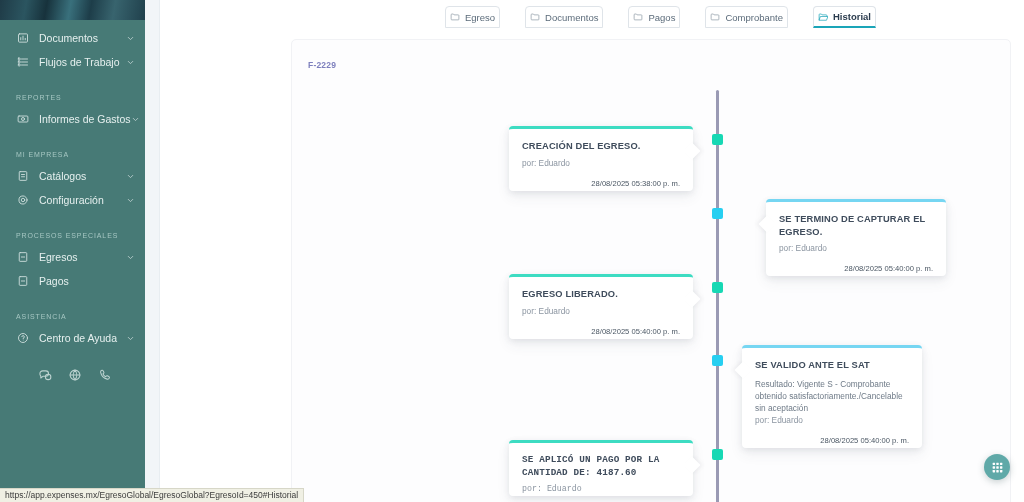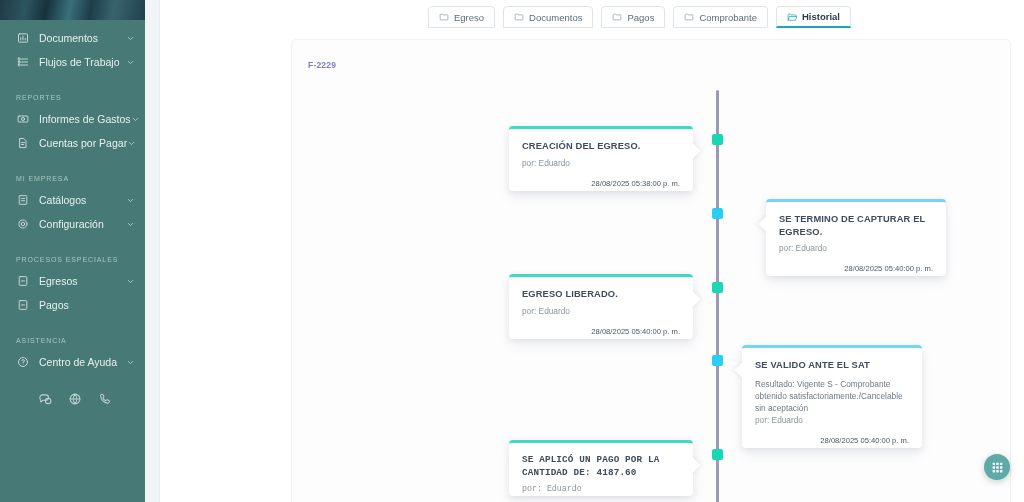--- a/index.html
+++ b/index.html
@@ -67,24 +67,24 @@
     background: #ffffff;
   }
 
   
   .tabs {
     position: absolute; left: 268px; top: 6px;
     display: flex; align-items: flex-end; gap: 8px;
   }
   .tab {
     display: flex; align-items: center; gap: 5px;
-    height: 22px; padding: 0 10px;
+    height: 22px; padding: 0 4px;
     border: 1px solid #dfe4e9; border-radius: 4px 4px 0 0;
     background: #ffffff; color: #5b6b7a;
-    font-size: 9.5px; cursor: pointer; white-space: nowrap;
+    font-size: 9.5px; cursor: pointer; white-space: nowrap; margin-left: 17px;
   }
   .tab.active {
     color: #2b3c4e; font-weight: bold;
     border-bottom: 2px solid #1aa5b8;
   }
   .tab svg { width: 10px; height: 10px; display: block; flex: 0 0 10px; }
 
   
   .panel {
     position: absolute; left: 131px; top: 39px;
@@ -209,35 +209,20 @@
         <div class="nav-group">
           <div class="nav-heading">REPORTES</div>
           <div class="nav-item">
             <span class="nav-ico">
               <svg viewBox="0 0 16 16" fill="none" stroke="currentColor" stroke-width="1.2" stroke-linecap="round" stroke-linejoin="round">
                 <rect x="1.5" y="4" width="13" height="8" rx="1.2"></rect>
                 <circle cx="8" cy="8" r="2"></circle>
               </svg>
             </span>
             <span class="nav-label">Informes de Gastos</span>
-            <span class="nav-caret">
-              <svg viewBox="0 0 16 16" fill="none" stroke="currentColor" stroke-width="1.5" stroke-linecap="round" stroke-linejoin="round">
-                <polyline points="4,6 8,10 12,6"></polyline>
-              </svg>
-            </span>
-          </div>
-          <div class="nav-item">
-            <span class="nav-ico">
-              <svg viewBox="0 0 16 16" fill="none" stroke="currentColor" stroke-width="1.2" stroke-linecap="round" stroke-linejoin="round">
-                <path d="M4 2h5l3 3v9H4z"></path>
-                <line x1="6" y1="7.5" x2="10" y2="7.5"></line>
-                <line x1="6" y1="10" x2="9" y2="10"></line>
-              </svg>
-            </span>
-            <span class="nav-label">Cuentas por Pagar</span>
             <span class="nav-caret">
               <svg viewBox="0 0 16 16" fill="none" stroke="currentColor" stroke-width="1.5" stroke-linecap="round" stroke-linejoin="round">
                 <polyline points="4,6 8,10 12,6"></polyline>
               </svg>
             </span>
           </div>
         </div>
         <div class="nav-group">
           <div class="nav-heading">MI EMPRESA</div>
           <div class="nav-item">
@@ -437,13 +422,14 @@
           <rect x="6.5" y="6.5" width="3" height="3" rx=".6"></rect>
           <rect x="11" y="6.5" width="3" height="3" rx=".6"></rect>
           <rect x="2" y="11" width="3" height="3" rx=".6"></rect>
           <rect x="6.5" y="11" width="3" height="3" rx=".6"></rect>
           <rect x="11" y="11" width="3" height="3" rx=".6"></rect>
         </g>
       </svg>
     </div>
   </section>
 
+  <div class="statusbar">https://app.expenses.mx/EgresoGlobal/EgresoGlobal?EgresoId=450#Historial</div>
 </div>
 
 </body></html>

